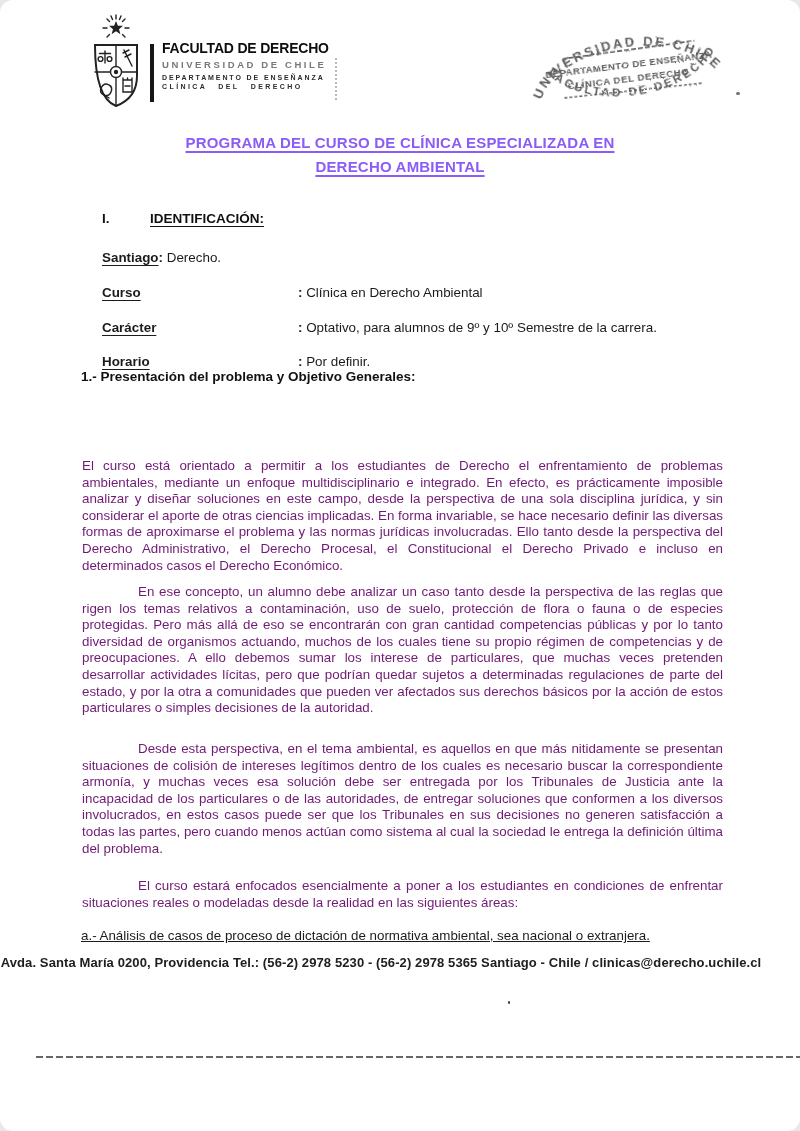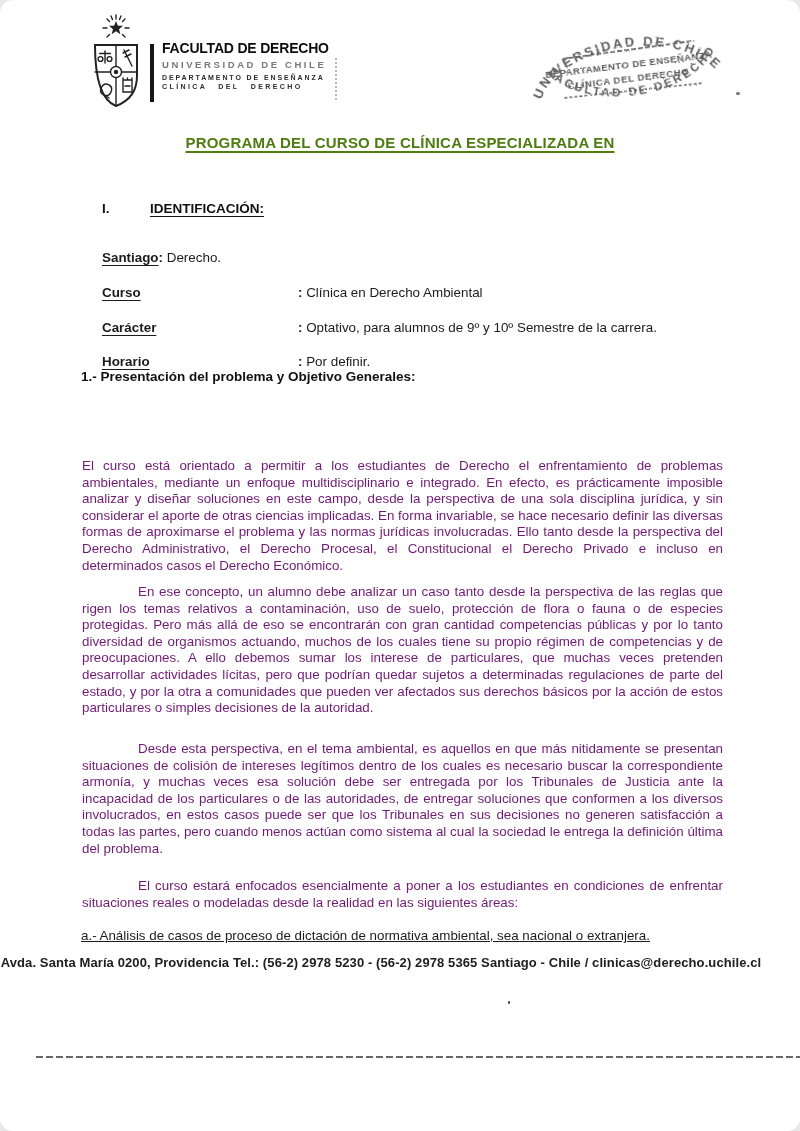--- a/index.html
+++ b/index.html
@@ -20,21 +20,21 @@
   .logo-dotbar{position:absolute;left:247px;top:44px;width:0;height:42px;border-left:2px dotted #9a9a9a;opacity:.7;}
   .logo-text{position:absolute;left:74px;top:26px;width:180px;}
   .logo-faculty{font-size:14px;font-weight:bold;letter-spacing:-.2px;color:#0d0d0d;white-space:nowrap;}
   .logo-university{font-size:9.5px;font-weight:bold;letter-spacing:2.6px;color:#787878;margin-top:3px;white-space:nowrap;}
   .logo-dept{font-size:7px;font-weight:bold;letter-spacing:1.9px;color:#2c2c2c;margin-top:4px;white-space:nowrap;}
   .logo-clinic{font-size:7px;font-weight:bold;letter-spacing:2.4px;word-spacing:7px;color:#2c2c2c;margin-top:2px;white-space:nowrap;}
   
   .stamp{position:absolute;left:521px;top:4px;width:215px;height:128px;opacity:.85;filter:blur(.35px);}
   
   .doc-title{position:absolute;left:0;top:131px;width:100%;text-align:center;
-    font-size:15px;font-weight:bold;line-height:23.5px;letter-spacing:.2px;color:#4d7c0f;}
+    font-size:15px;font-weight:bold;line-height:23.5px;letter-spacing:.2px;color:#8b5cf6;}
   .doc-title span{text-decoration:underline;text-underline-offset:3px;text-decoration-thickness:1.5px;}
   
   .sec-head{position:absolute;left:102px;font-size:13.5px;font-weight:bold;color:#111;}
   .sec-num{display:inline-block;width:48px;}
   .sec-label{text-decoration:underline;text-underline-offset:3px;text-decoration-thickness:1.4px;}
   
   .id-row{position:absolute;left:102px;font-size:13.4px;white-space:nowrap;}
   .id-label{font-weight:bold;text-decoration:underline;text-underline-offset:2.5px;text-decoration-thickness:1.3px;}
   .id-colon{font-weight:bold;}
   .id-row .id-value{font-weight:normal;}
@@ -124,23 +124,24 @@
       <text x="106" y="78" font-size="9.6" text-anchor="middle" letter-spacing=".6">CLÍNICA DEL DERECHO</text>
       <line x1="40" y1="86" x2="178" y2="88" stroke="#3f3f3f" stroke-width="1.4" stroke-dasharray="3 2"></line>
       <text font-size="11.5" letter-spacing="2.6">
         <textPath href="#arcBot" startOffset="50%" text-anchor="middle">FACULTAD DE DERECHO</textPath>
       </text>
     </g>
   </svg>
 
   <div class="doc-title">
     <div><span>PROGRAMA DEL CURSO DE CLÍNICA ESPECIALIZADA EN</span></div>
+    <div><span>DERECHO AMBIENTAL</span></div>
   </div>
 
-  <div class="sec-head" style="top:201px;">
+  <div class="sec-head" style="top:211px;">
     <span class="sec-num">I.</span><span class="sec-label">IDENTIFICACIÓN:</span>
   </div>
 
   <div class="id-row" style="top:250px;">
     <span class="id-label">Santiago</span><span class="id-colon">:</span><span class="id-value"> Derecho.</span>
   </div>
 
   <div class="id-row" style="top:285px;">
     <span class="id-label">Curso</span>
     <span class="id-value-col"><span class="id-colon">:</span><span class="id-value"> Clínica en Derecho Ambiental</span></span>

